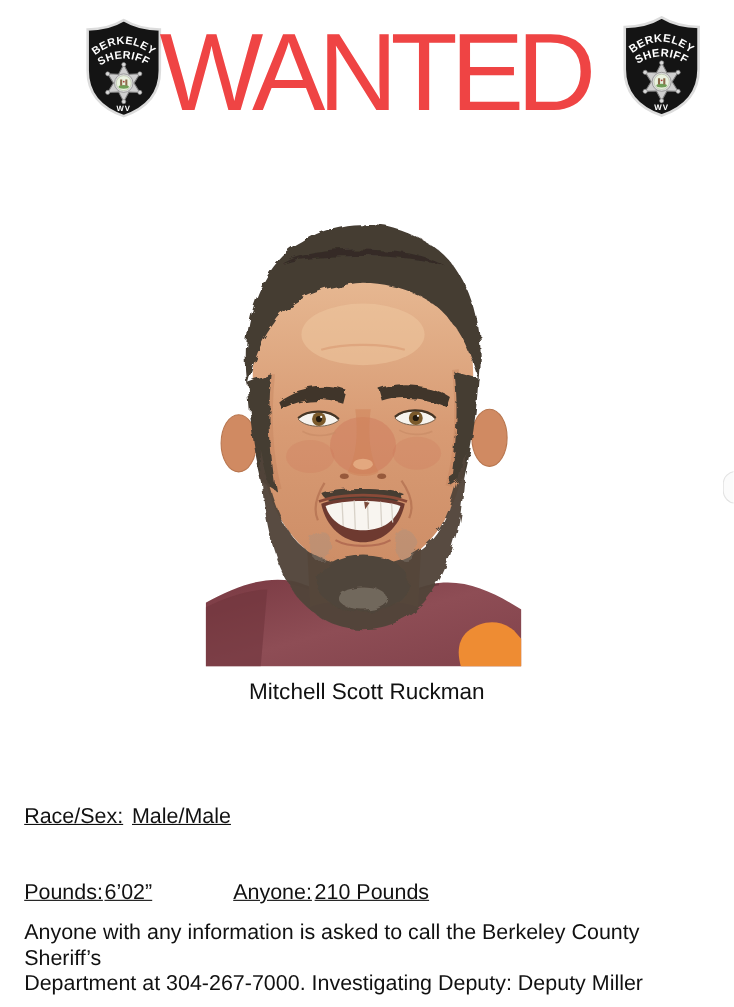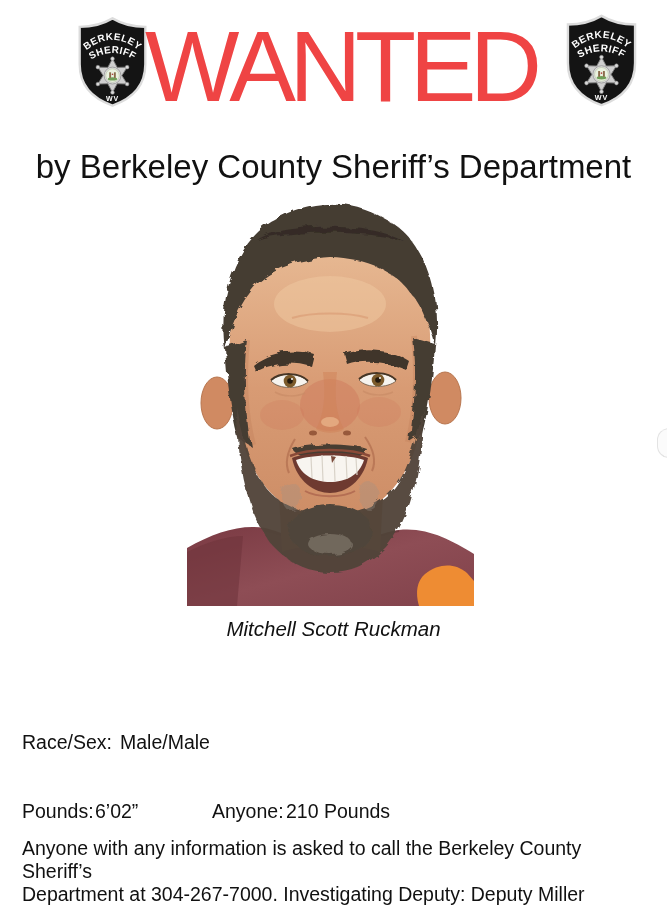--- a/index.html
+++ b/index.html
@@ -11,32 +11,32 @@
   .badge-left{left:75px;top:15px;width:75px;height:93px;}
   .badge-right{left:563px;top:13px;width:77px;height:94px;}
   .wanted{position:absolute;left:145px;top:16px;font-size:100px;line-height:100px;
           letter-spacing:-6.5px;color:#ef4444;white-space:nowrap;}
   .subtitle{position:absolute;left:0;right:0;top:148px;text-align:center;
             font-size:33px;line-height:38px;color:#111;}
 
   
   .photo{position:absolute;left:187px;top:200px;width:287px;height:406px;}
   .caption{position:absolute;left:0;right:0;top:617px;text-align:center;
-           font-size:20.5px;color:#111;font-style:italic;}
+           font-size:20.5px;color:#111;}
 
   
   .para{position:absolute;left:22px;width:625px;font-size:19.5px;line-height:23.2px;
         color:#111;white-space:pre-line;}
   .para1{top:651px;}
   .para2{top:837px;}
   .row{position:absolute;left:0;width:667px;height:26px;font-size:19.5px;color:#111;}
   .row1{top:731px;}
   .row2{top:765px;}
   .row3{top:800px;}
-  .row span{position:absolute;top:0;white-space:nowrap;}
+  .row span{position:absolute;top:0;white-space:nowrap;text-decoration:underline;}
 
   
   .edge-artifact{position:absolute;right:-2px;top:428px;width:10px;height:28px;
                  border:1.5px solid #e3e3e3;border-radius:16px 0 0 16px;background:#fbfbfb;}
 </style>
 </head>
 <body>
 
 <div class="page">
 
@@ -95,21 +95,20 @@
       <circle cx="40" cy="64" r="9" fill="#dcdcdc" stroke="#909090" stroke-width="0.8"></circle>
       <circle cx="40" cy="64" r="7.2" fill="#eaf2e0" stroke="#aab896" stroke-width="0.5"></circle>
       <ellipse cx="40" cy="67.6" rx="5" ry="1.8" fill="#6f9e57"></ellipse>
       <path d="M36.5,60.5 l2,0 l0,6 l-2,0 Z" fill="#8a6b4a"></path>
       <path d="M41.5,60.5 l2,0 l0,6 l-2,0 Z" fill="#8a6b4a"></path>
       <circle cx="40" cy="62.6" r="0.9" fill="#b04040"></circle>
     </g>
     <text x="40" y="91" font-size="7.5" font-weight="bold" fill="#ffffff" text-anchor="middle" letter-spacing="1">WV</text>
   </svg>
 
-  <div class="subtitle">by Berkeley County Sheriff’s Department</div>
 
   <svg class="photo" viewBox="0 0 287 406">
     <defs>
       <linearGradient id="skinG" x1="0" y1="0" x2="0" y2="1">
         <stop offset="0" stop-color="#e9bd97"></stop>
         <stop offset="0.55" stop-color="#d89b74"></stop>
         <stop offset="1" stop-color="#cd8d66"></stop>
       </linearGradient>
       <linearGradient id="shirtG" x1="0" y1="0" x2="1" y2="1">
         <stop offset="0" stop-color="#7a3a43"></stop>

